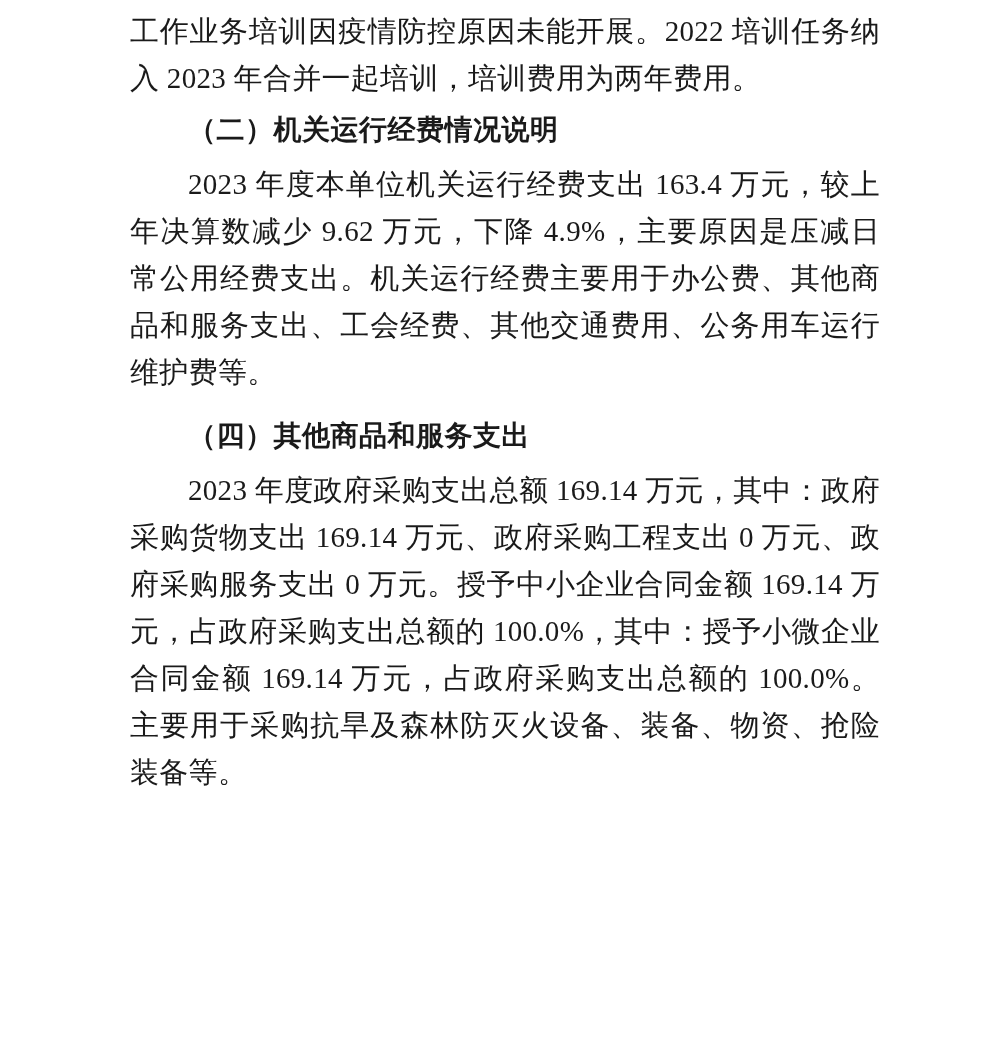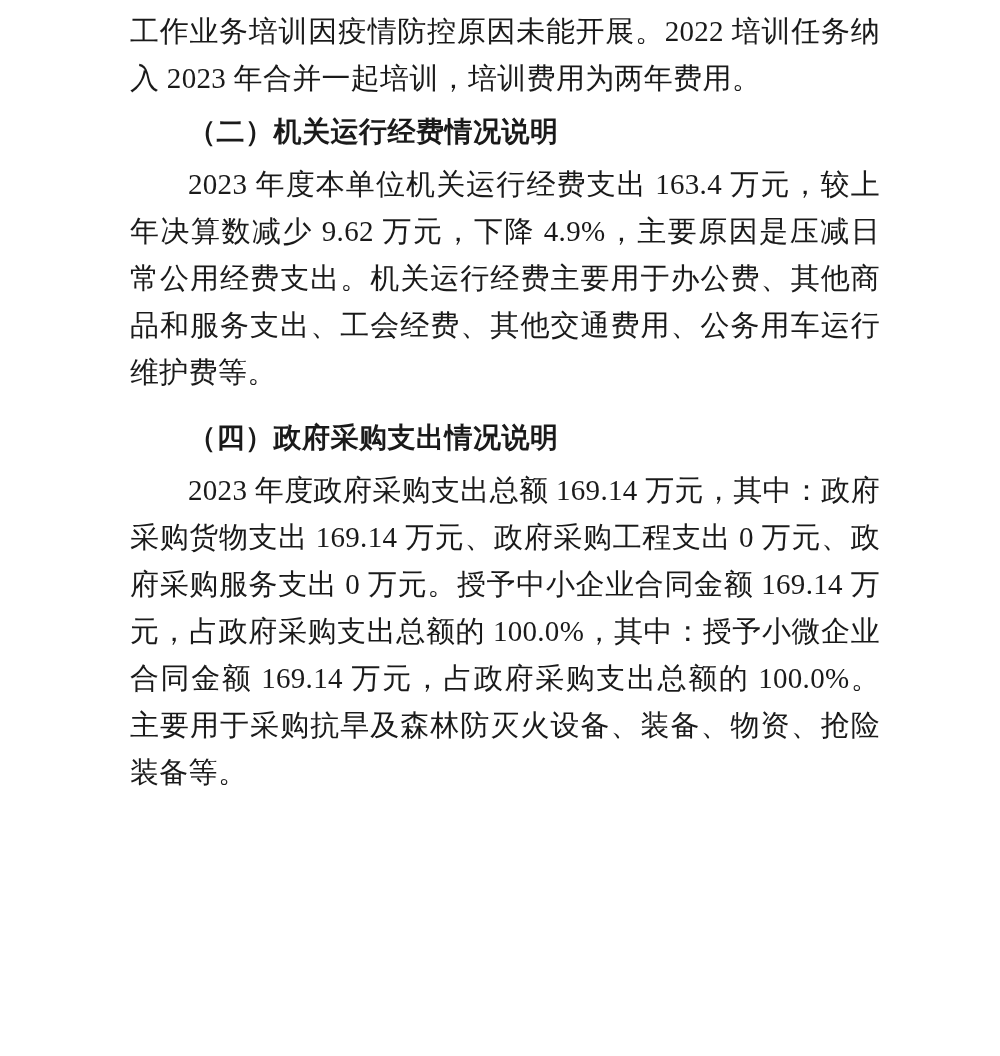--- a/index.html
+++ b/index.html
@@ -32,21 +32,21 @@
   .body-para {
     text-indent: 58px;
     font-family: "Liberation Serif", "DejaVu Serif", serif;
   }
   .cont-para {
     text-indent: 0;
   }
   .heading {
     text-indent: 58px;
     font-weight: bold;
-    font-family: Liberation Sans, sans-serif;
+    font-family: Liberation Mono, monospace;
     font-size: 28px;
     line-height: 47px;
     letter-spacing: 0.5px;
   }
   .spacer-sm { height: 6px; }
 </style>
 </head>
 <body>
 
 <div class="page">
@@ -62,19 +62,19 @@
   <p class="body-para">2023 年度本单位机关运行经费支出 163.4 万元，较上年决算数减少 9.62 万元，下降 4.9%，主要原因是压减日常公用经费支出。机关运行经费主要用于办公费、其他商品和服务支出、工会经费、其他交通费用、公务用车运行维护费等。</p>
 
   <div class="spacer-sm"></div>
 
 
   <div class="spacer-sm"></div>
 
 
   <div class="spacer-sm"></div>
 
-  <p class="heading">（四）政府采购支出情况说明</p>
+  <p class="heading">（四）其他商品和服务支出</p>
 
   <div class="spacer-sm"></div>
 
   <p class="body-para">2023 年度政府采购支出总额 169.14 万元，其中：政府采购货物支出 169.14 万元、政府采购工程支出 0 万元、政府采购服务支出 0 万元。授予中小企业合同金额 169.14 万元，占政府采购支出总额的 100.0%，其中：授予小微企业合同金额 169.14 万元，占政府采购支出总额的 100.0%。主要用于采购抗旱及森林防灭火设备、装备、物资、抢险装备等。</p>
 
 </div>
 
 </body></html>

